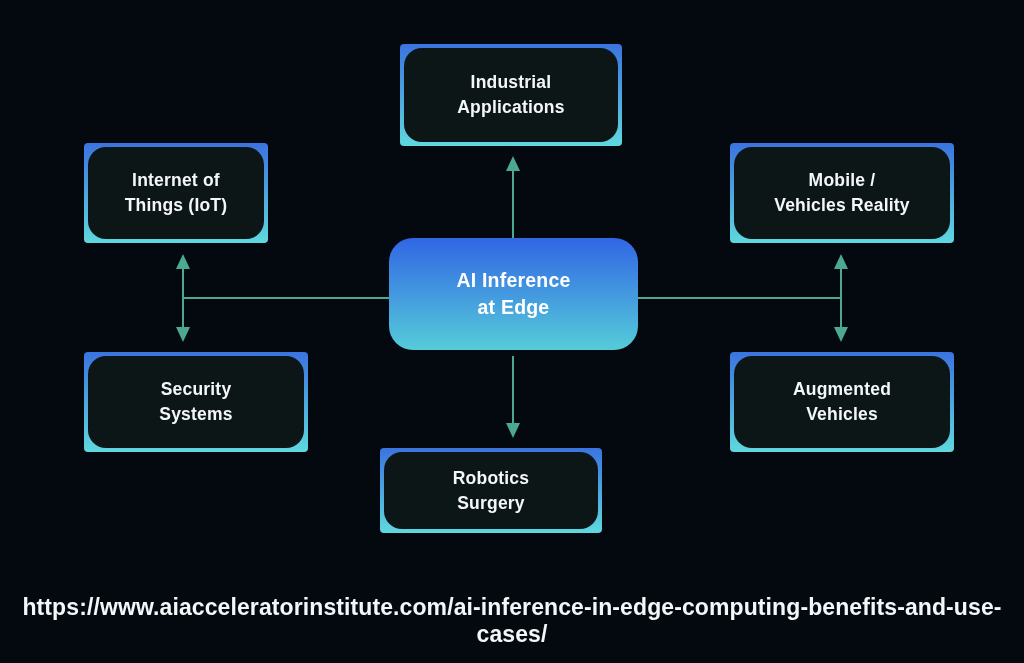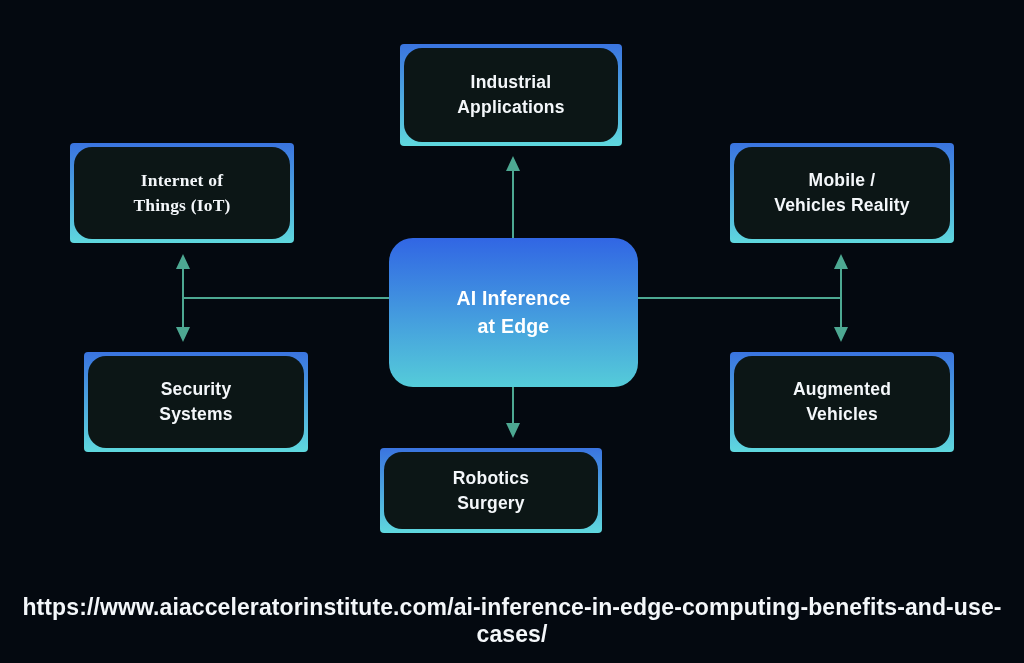--- a/index.html
+++ b/index.html
@@ -43,28 +43,28 @@
   .node-label{
     color:var(--text);
     font-weight:bold;
     font-size:17.5px;
     line-height:1.42;
     text-align:center;
     white-space:pre-line;
     letter-spacing:.2px;
   }
   .node-industrial{left:400px;top:44px;width:222px;height:102px;}
-  .node-iot{left:70px;top:143px;width:224px;height:100px;font-family:Liberation Serif, serif;}
+  .node-iot{left:84px;top:143px;width:184px;height:100px;}
   .node-mobile{left:730px;top:143px;width:224px;height:100px;}
   .node-security{left:70px;top:352px;width:224px;height:100px;margin-left:14px;}
   .node-autonomous{left:730px;top:352px;width:224px;height:100px;}
   .node-robotics{left:380px;top:448px;width:222px;height:85px;}
   .center-node{
     position:absolute;
-    left:389px;top:238px;width:249px;height:149px;
+    left:389px;top:238px;width:249px;height:112px;
     border-radius:24px;
     background:linear-gradient(180deg,var(--center-top) 0%,var(--center-bottom) 100%);
     display:flex;align-items:center;justify-content:center;
   }
   .center-label{
     color:#ffffff;
     font-weight:bold;
     font-size:19.5px;
     line-height:1.4;
     text-align:center;

